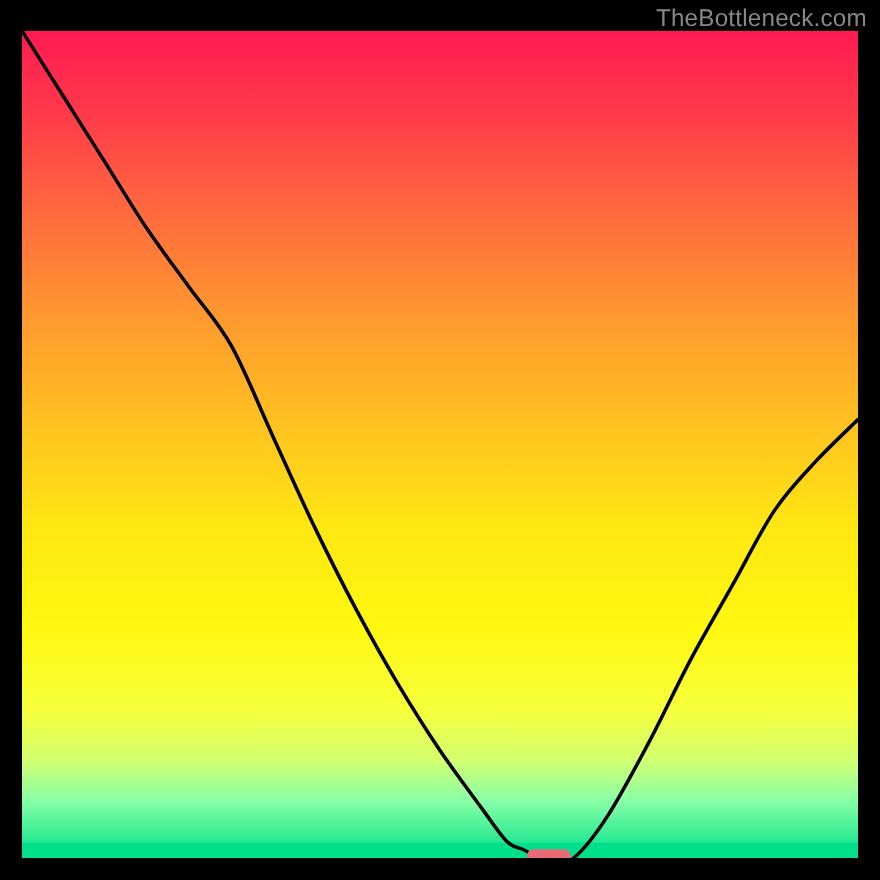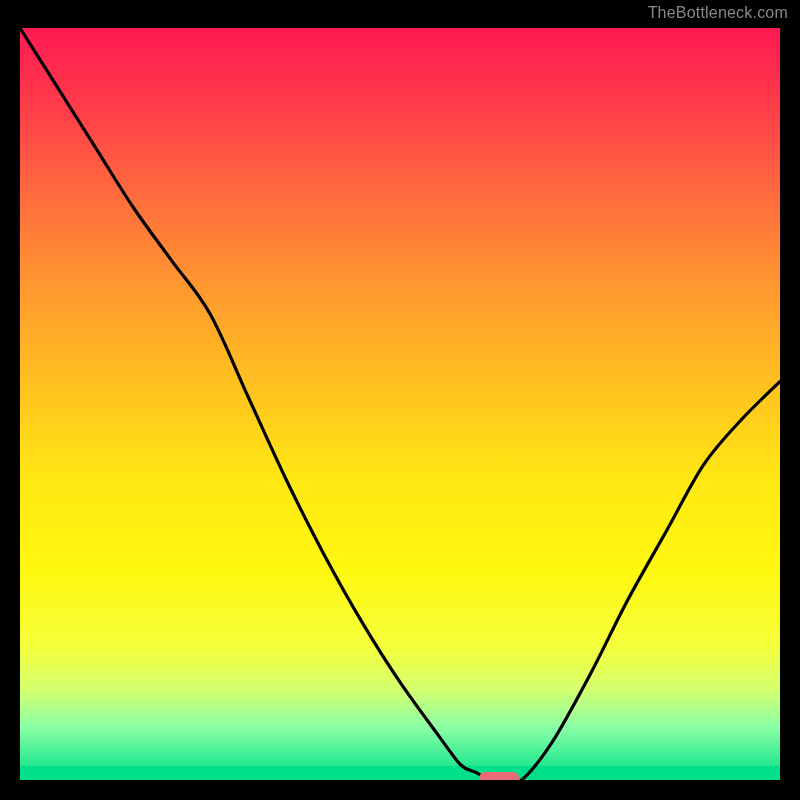--- a/index.html
+++ b/index.html
@@ -9,21 +9,21 @@
     width: 800px;
     height: 800px;
     background: #000;
   }
   .watermark {
     position: absolute;
     top: 4px;
     right: 12px;
     color: #888;
     font-family: Arial, Helvetica, sans-serif;
-    font-size: 16px;
+    font-size: 22px;
     font-weight: 500;
     letter-spacing: 0.2px;
   }
   .plot {
     position: absolute;
     left: 20px;
     top: 28px;
     width: 760px;
     height: 752px;
     overflow: hidden;

